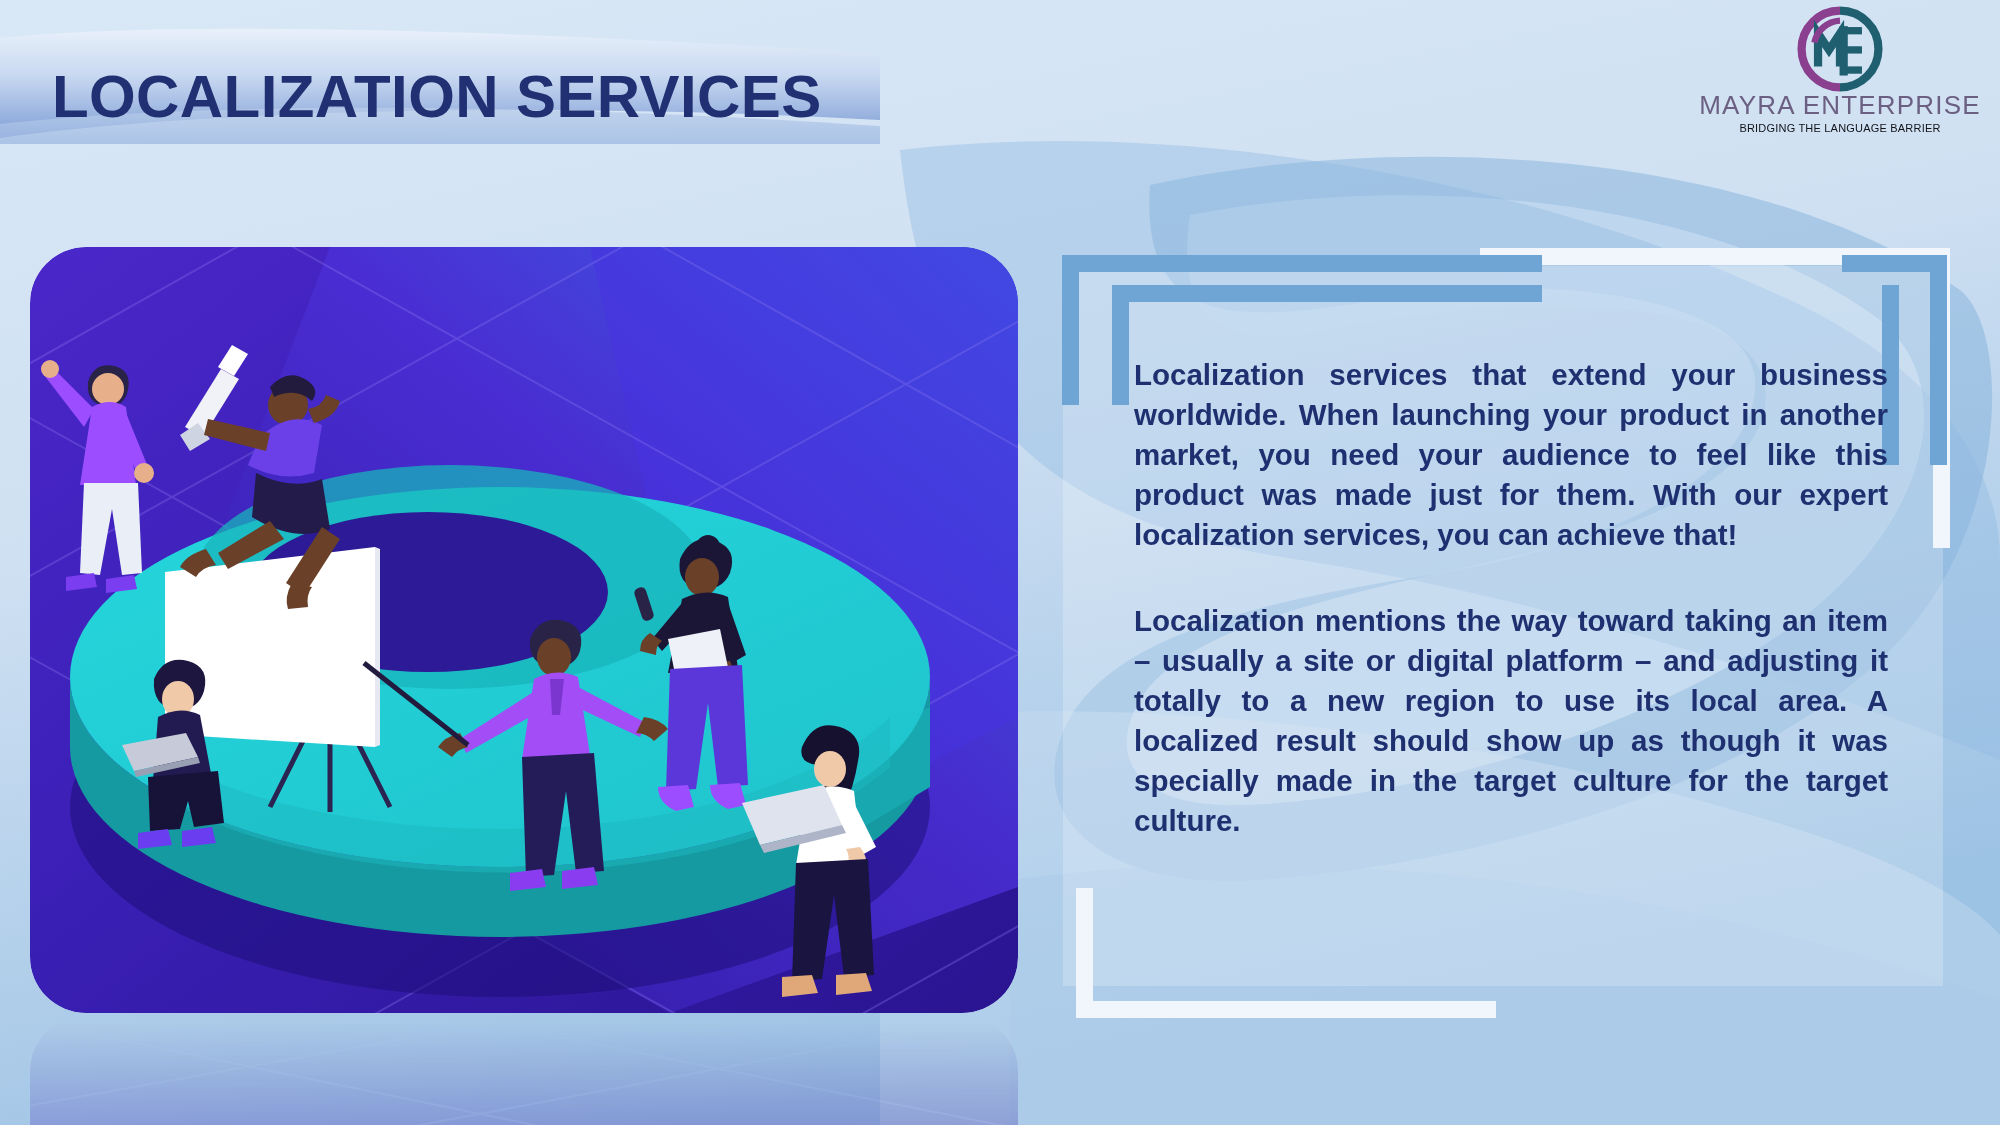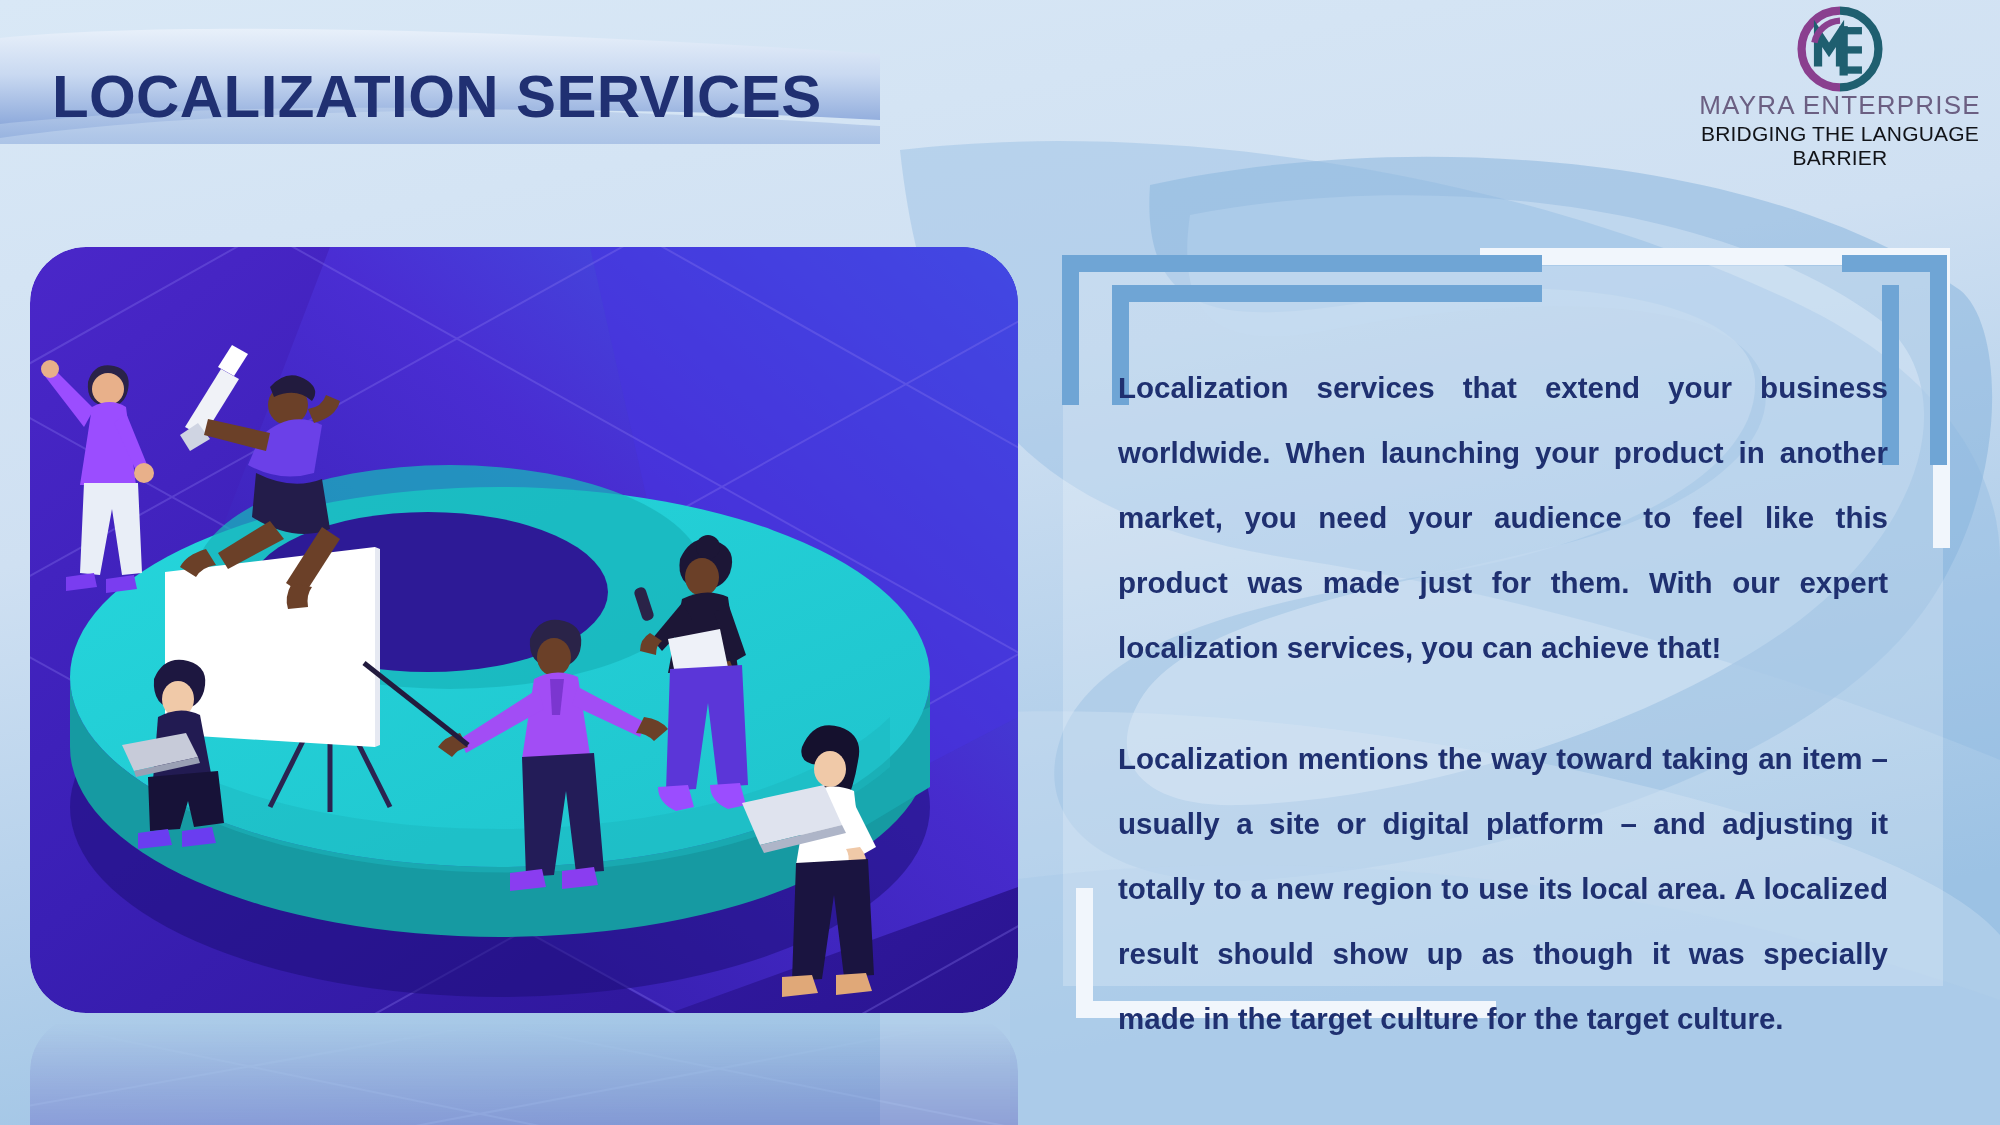--- a/index.html
+++ b/index.html
@@ -56,21 +56,21 @@
     margin: 0 auto;
   }
   #logo-name {
     font-size: 26px;
     letter-spacing: 1.2px;
     color: #6b5f82;
     font-family: "Liberation Sans", sans-serif;
     margin-top: -2px;
   }
   #logo-tagline {
-    font-size: 21px;
+    font-size: 11px;
     letter-spacing: 0.2px;
     color: #111318;
     font-family: "Liberation Sans", sans-serif;
     margin-top: 1px;
   }
 
   
   #illustration-card {
     position: absolute;
     left: 30px;
@@ -121,25 +121,25 @@
   #body-text {
     position: absolute;
     left: 1118px;
     top: 355px;
     width: 770px;
   }
   .para {
     color: #1f3070;
     font-size: 29.5px;
     font-weight: bold;
-    line-height: 65px;
+    line-height: 40px;
     text-align: justify;
     text-justify: inter-word;
     font-family: "Liberation Sans", sans-serif;
-    margin: 0 0 46px 0;
+    margin: 0 0 46px 16px;
   }
   .para:last-child { margin-bottom: 0; }
 </style>
 </head>
 <body>
 
 <div id="slide">
 
   <svg class="swoosh-layer" viewBox="0 0 2000 1125" preserveAspectRatio="none" aria-hidden="true">
     <defs>

